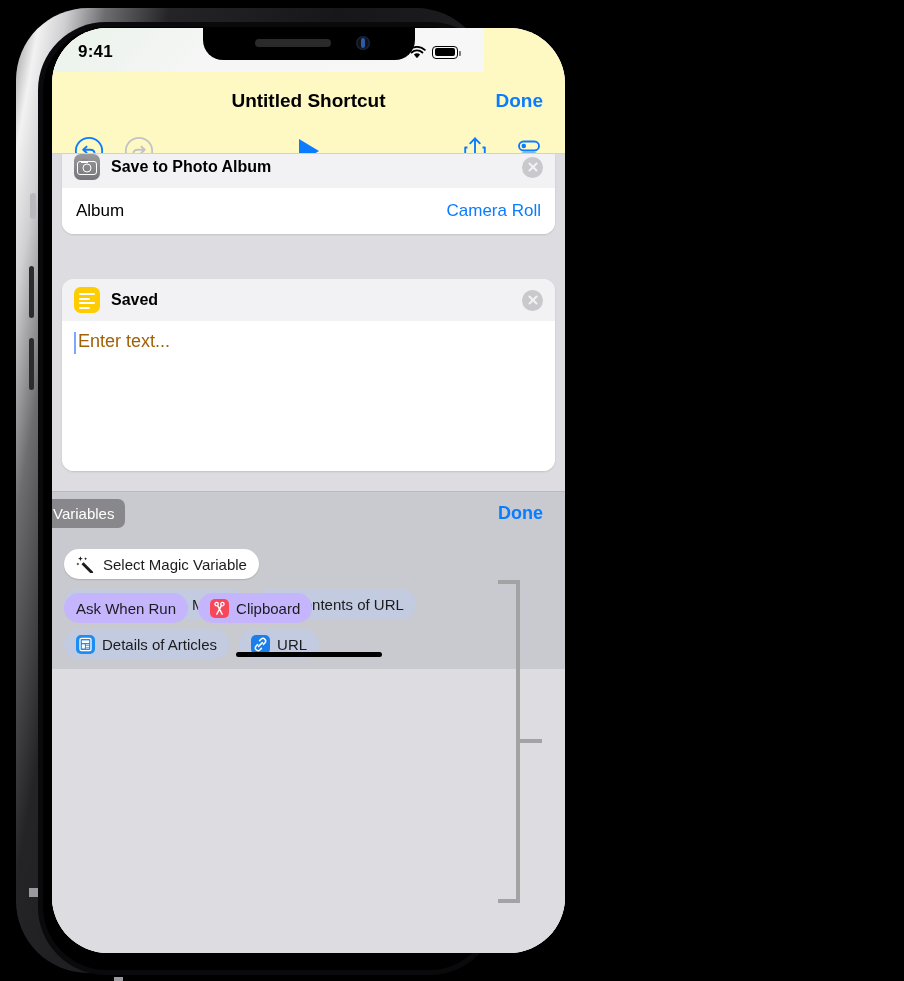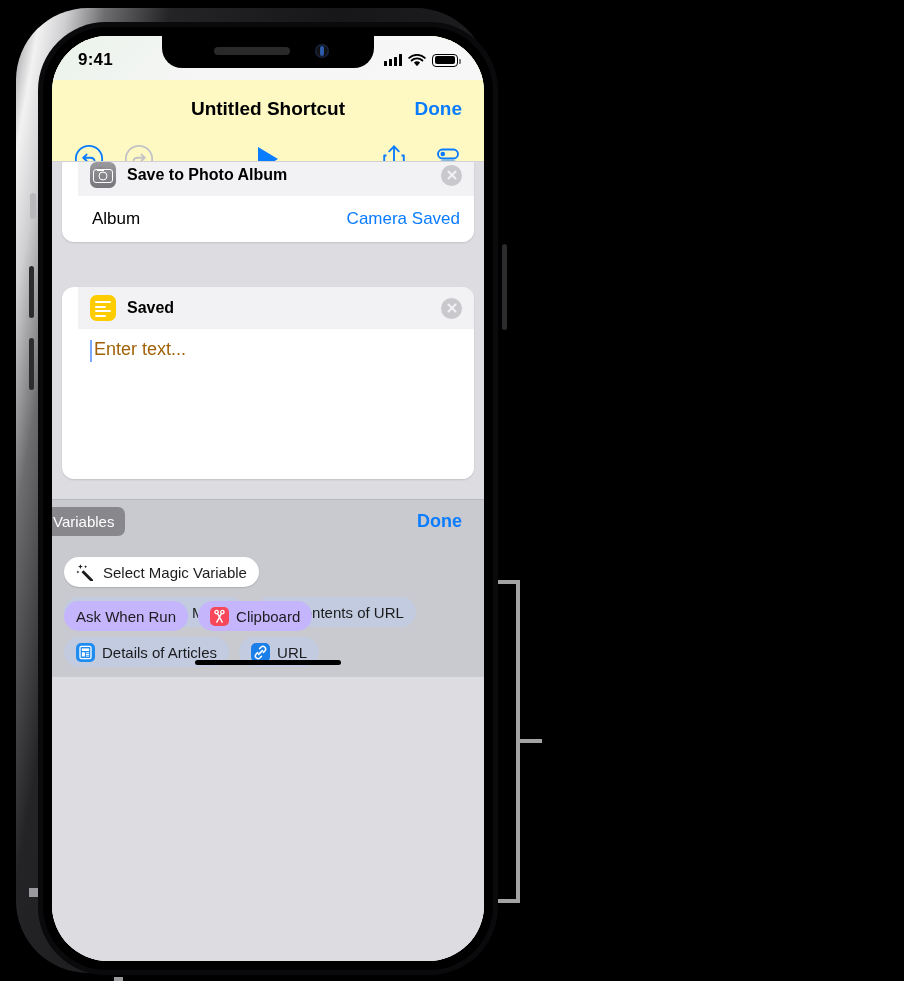--- a/index.html
+++ b/index.html
@@ -25,22 +25,22 @@
     border-radius: 68px;
     background: #0a0a0c;
   }
   .phone-bezel {
     position: absolute; left: 27px; top: 19px;
     width: 450px; height: 943px;
     border-radius: 64px;
     background: #000;
   }
   .screen {
-    position: absolute; left: 36px; top: 28px;
-    width: 432px; height: 925px;
+    position: absolute; left: 36px; top: 20px;
+    width: 513px; height: 925px;
     border-radius: 56px;
     overflow: hidden;
     background: #dcdce1;
   }
 
   
   .btn-silent { position: absolute; left: 14px; top: 185px; width: 6px; height: 26px; background: #b9b9bd; border-radius: 3px; }
   .btn-vol1   { position: absolute; left: 13px; top: 258px; width: 5px; height: 52px; background: #2c2c2f; border-radius: 3px; }
   .btn-vol2   { position: absolute; left: 13px; top: 330px; width: 5px; height: 52px; background: #2c2c2f; border-radius: 3px; }
   .btn-power  { position: absolute; left: 486px; top: 236px; width: 5px; height: 86px; background: #2c2c2f; border-radius: 3px; }
@@ -115,21 +115,20 @@
 
   
   .content { flex:1; position:relative; background:#dcdce1; overflow:hidden; }
 
   .card {
     margin: 0 10px 0 10px;
     background:#fff;
     border-radius:12px;
     box-shadow:0 1px 2px rgba(0,0,0,.12);
     overflow:hidden;
-    padding-left:16px;
   }
   .card-header {
     display:flex; align-items:center; gap:11px;
     height:42px; padding:0 12px;
     background:#f2f2f4;
   }
   .card-title { font-size:16px; font-weight:700; color:#000; }
   .card-x {
     margin-left:auto; width:21px; height:21px; border-radius:50%;
     background:#c9c9cd; position:relative;
@@ -341,21 +340,21 @@
               <span class="app-icon ai-camera">
                 <span class="hump"></span>
                   <span class="body"></span>
                   <span class="lens"></span>
               </span>
               <span class="card-title">Save to Photo Album</span>
               <span class="card-x"></span>
             </div>
             <div class="card-row">
               <span class="row-label">Album</span>
-              <span class="row-value">Camera Saved</span>
+              <span class="row-value">Camera Roll</span>
             </div>
           </div>
 
           <div class="card" style="margin-top:45px;">
             <div class="card-header">
               <span class="app-icon ai-text">
                 <span class="ln"></span>
                   <span class="ln"></span>
                   <span class="ln"></span>
                   <span class="ln"></span>

